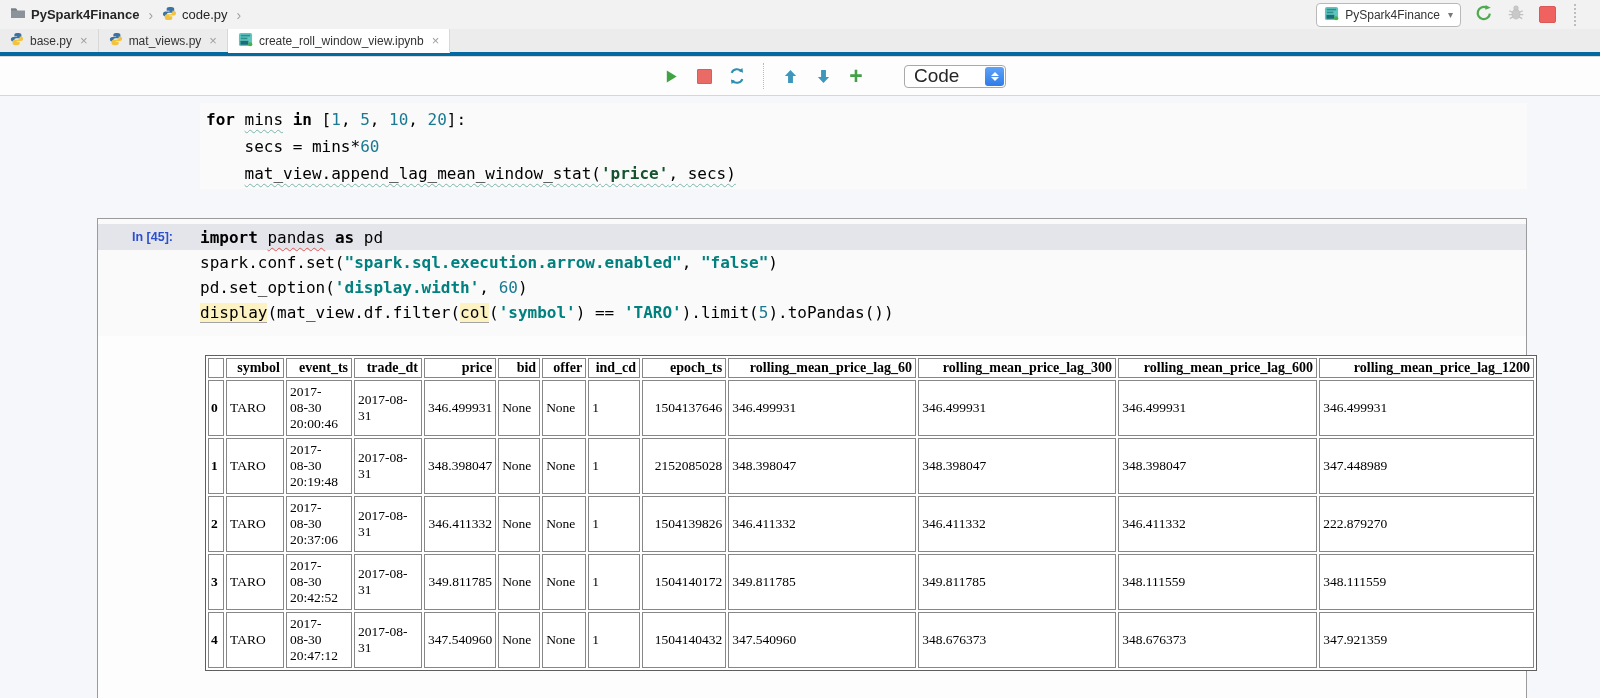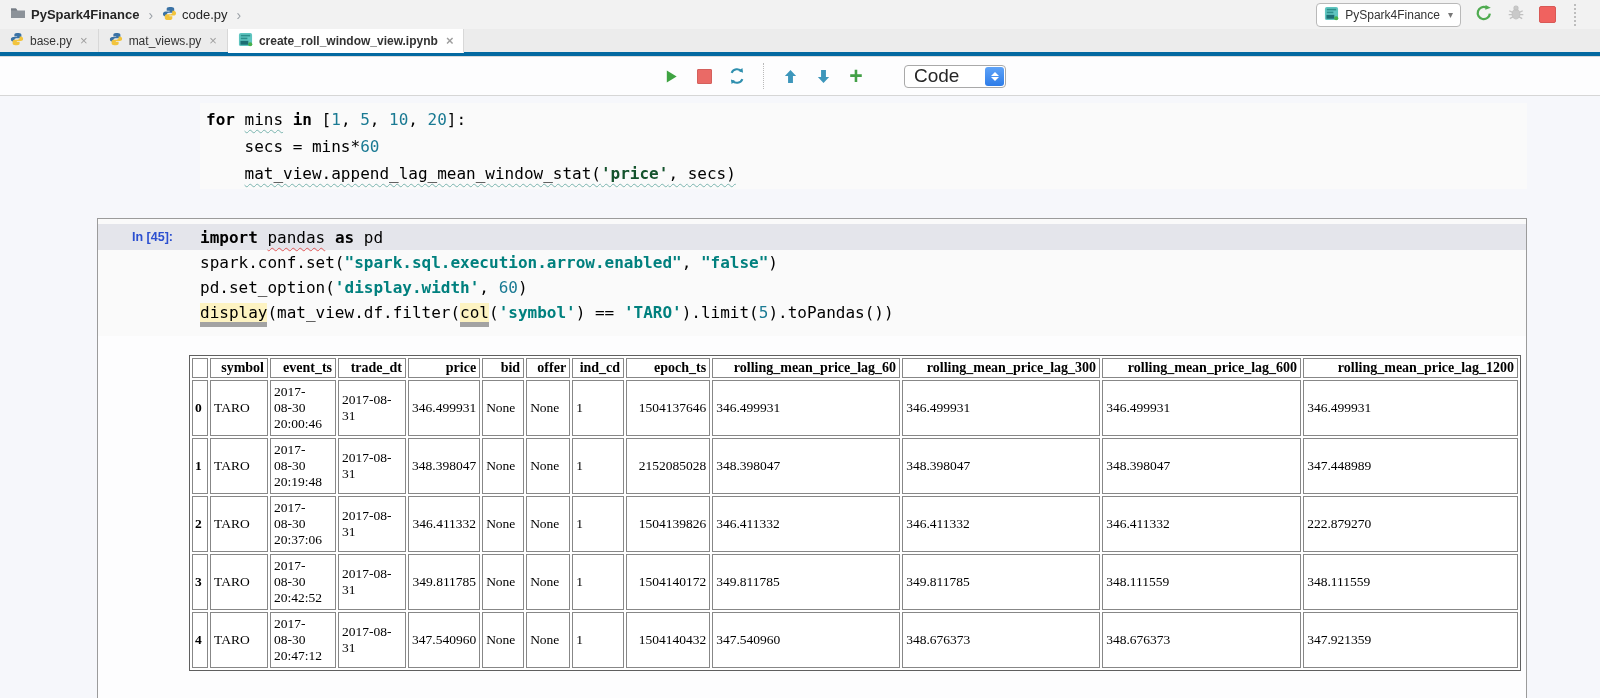--- a/index.html
+++ b/index.html
@@ -17,21 +17,21 @@
              border-radius:4px;height:22px;padding:0 7px;font-size:12px;color:#333;}
   .combo-arrow{color:#777;font-size:10px;margin-left:2px;}
   .stop-btn{width:15px;height:15px;background:#f0625f;border:1px solid #d85956;border-radius:2px;}
   .vdots{height:22px;border-left:2px dotted #bdbdbd;margin-left:4px;}
 
   
   .tabstrip{position:absolute;left:0;top:29px;width:1600px;height:27px;background:#ececec;
             display:flex;align-items:stretch;border-bottom:4px solid #0369a1;box-sizing:border-box;}
   .tab{display:flex;align-items:center;gap:6px;padding:0 10px;font-size:12px;color:#333;
        border-right:1px solid #d8d8d8;}
-  .tab.active{background:#fff;border-bottom:1px solid #fff;margin-bottom:-1px;font-weight:bold;}
+  .tab.active{background:#fff;border-bottom:1px solid #fff;margin-bottom:-1px;}
   .tab-close{color:#9e9e9e;font-size:13px;margin-left:2px;}
 
   
   .jtoolbar{position:absolute;left:0;top:56px;width:1600px;height:40px;background:#fdfdfe;
             border-top:1px solid #dadada;border-bottom:1px solid #d6d6d6;box-sizing:border-box;
             display:flex;align-items:center;gap:15px;padding-left:662px;}
   .tb-icon{width:18px;height:18px;display:flex;align-items:center;justify-content:center;}
   .tb-stop{width:13px;height:13px;background:#ea6a66;border:1px solid #d4605c;border-radius:1px;}
   .tb-plus{color:#43a047;font-size:23px;font-weight:bold;line-height:16px;}
   .tb-div{height:26px;border-left:1px dotted #b9b9b9;margin:0 2px;}
@@ -58,24 +58,24 @@
   .prompt{position:absolute;left:132px;top:134px;font-size:12.5px;font-weight:bold;color:#2b4fd0;}
 
   .kw{font-weight:bold;color:#000;}
   .str{color:#00807e;font-weight:bold;}
   .num{color:#1a7a93;}
   .wavy{text-decoration:underline;text-decoration-style:wavy;text-decoration-color:#79b4ae;
         text-decoration-thickness:1px;text-underline-offset:4px;}
   .str.wavy{color:#14532d;font-weight:bold;}
   .wavyred{text-decoration:underline;text-decoration-style:wavy;text-decoration-color:#e05555;
         text-decoration-thickness:1px;text-underline-offset:4px;}
-  .yhl{background:#fdf3c2;border-bottom:5px solid #a3a3a3;}
-
-  
-  .df-wrap{position:absolute;left:189px;top:259px;}
+  .yhl{background:#fdf3c2;border-bottom:1px solid #a3a3a3;}
+
+  
+  .df-wrap{position:absolute;left:205px;top:259px;}
   table.df{border-collapse:separate;border-spacing:2px;background:#fff;border:1px solid #5f5f5f;
            font-family:"Liberation Serif",serif;color:#000;}
   .df th,.df td{border:1px solid #878787;padding:1px 3px;vertical-align:middle;box-sizing:border-box;}
   .df thead th{font-weight:bold;font-size:14px;height:20px;text-align:right;white-space:nowrap;}
   .df tbody td{font-size:13.5px;height:56px;text-align:left;white-space:pre-line;}
   .df tbody th{font-weight:bold;font-size:13.5px;text-align:left;padding:1px 2px;}
   .df td.ra{text-align:right;}
 </style>
 </head>
 <body>

